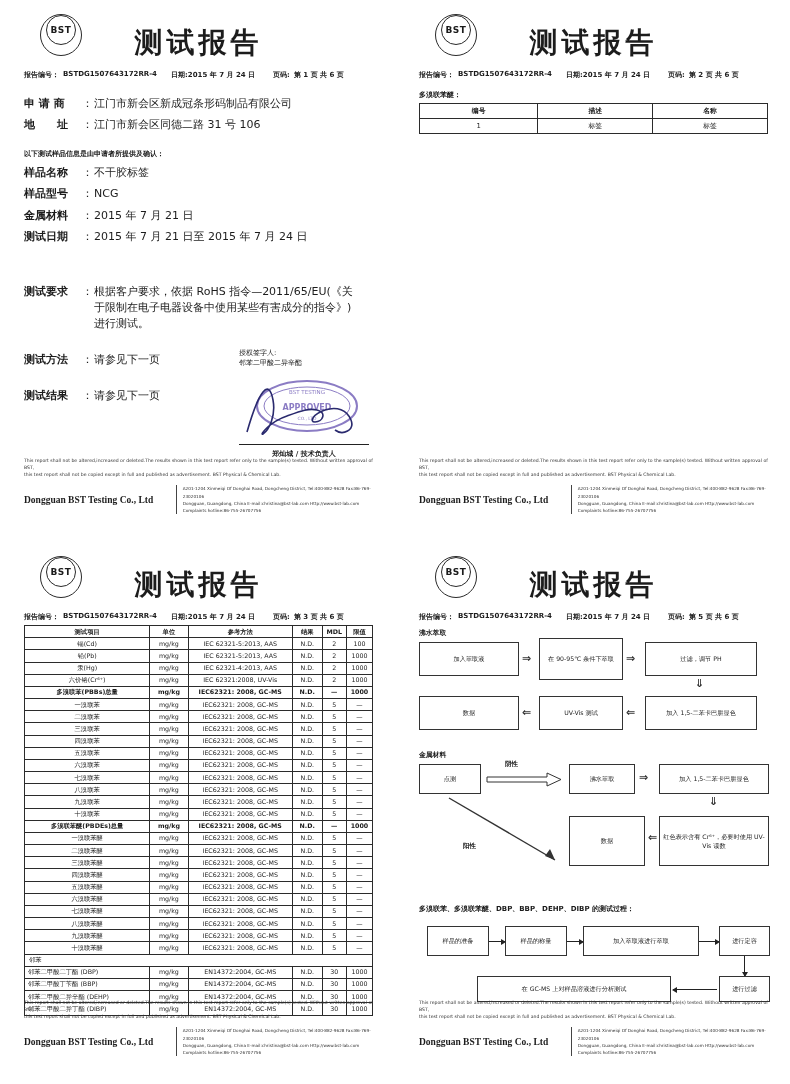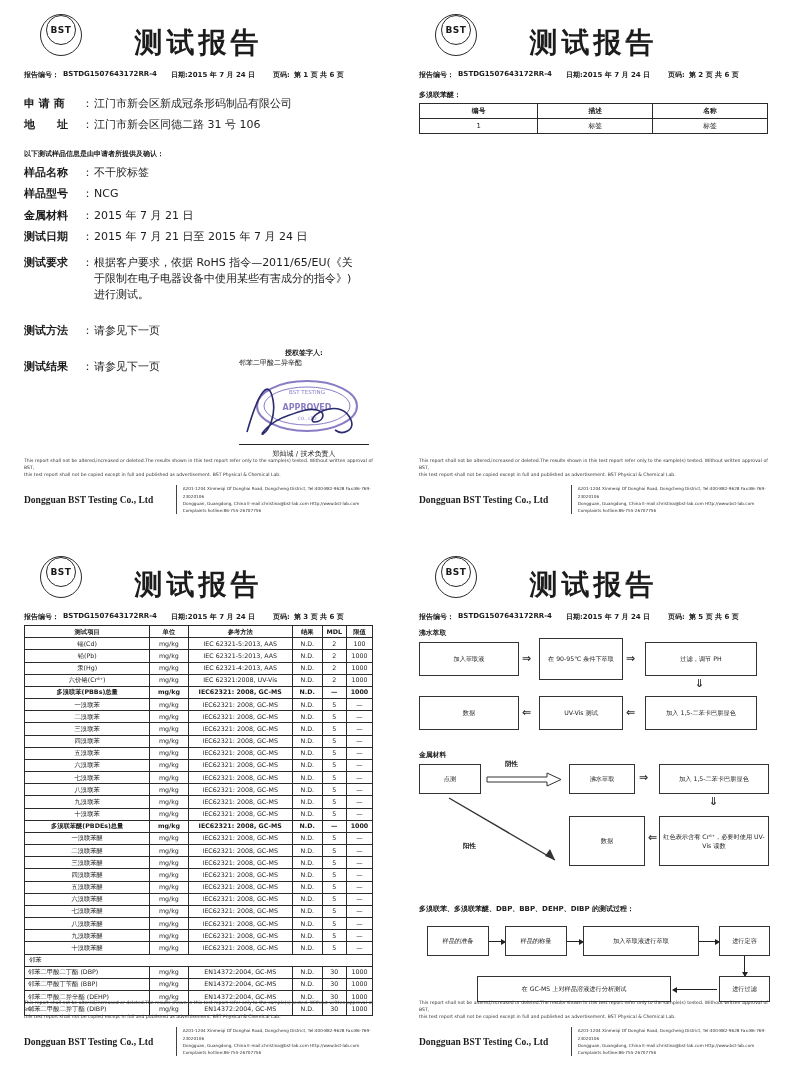--- a/index.html
+++ b/index.html
@@ -19,29 +19,29 @@
   .meta-line .m-gap1 { margin-left:14px; }
   .meta-line .m-gap2 { margin-left:18px; }
   .meta-line .sp { margin-left:4px; }
 
   
   .field-row { display:flex; font-size:11px; margin-top:5.5px; line-height:1.45; }
   .field-label { width:58px; font-weight:bold; flex:0 0 58px; }
   .field-sep { width:12px; flex:0 0 12px; }
   .field-value { flex:1; }
   .note-line { font-size:7px; font-weight:bold; margin-top:16px; }
-  .req-row { margin-top:10px; }
+  .req-row { margin-top:39px; }
   .req-row .field-value { max-width:262px; }
   .method-row { margin-top:20px;justify-content:center; }
 
   .sign-block { position:absolute; right:26px; top:348px; width:130px; font-size:7px; }
-  .sign-label { font-weight:bold;text-align:center; }
+  .sign-label { font-weight:normal; }
   .stamp-wrap { position:relative; margin-top:2px; height:72px; }
   .sign-rule { border-top:1px solid #222; margin-top:2px; }
-  .sign-name { text-align:center; margin-top:4px; font-size:7px; }
+  .sign-name { text-align:center; margin-top:4px; font-size:7px;font-weight:bold; }
 
   
   .page-foot { position:absolute; left:24px; right:22px; bottom:28px; }
   .foot-disclaimer { font-size:4.6px; line-height:1.5; color:#333; }
   .foot-company-row { display:flex; align-items:center; margin-top:7px; }
   .foot-company { font-family:"Liberation Serif", serif; font-weight:bold; font-size:9.5px; width:146px; flex:0 0 146px; }
   .foot-divider { width:1px; align-self:stretch; background:#444; margin:0 6px; }
   .foot-addr { font-size:4.2px; line-height:1.7; color:#333; }
 
   

